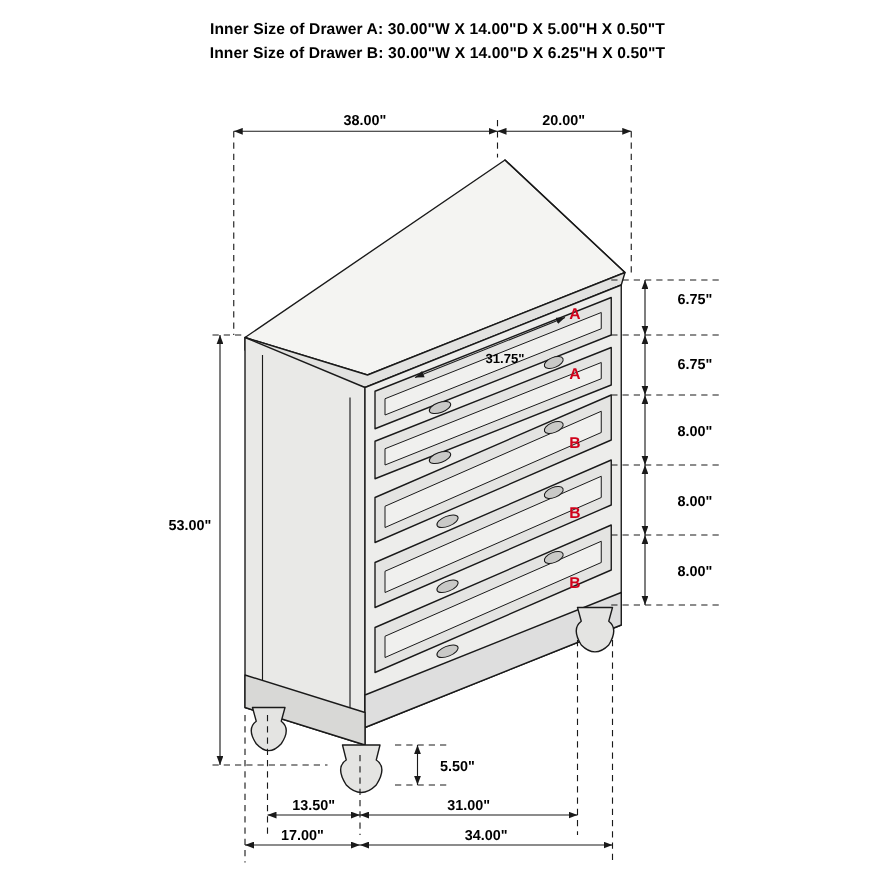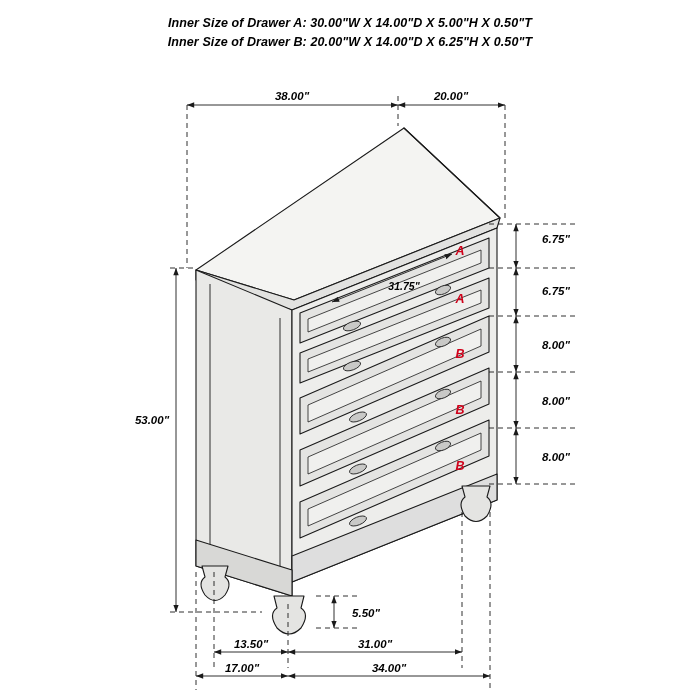--- a/index.html
+++ b/index.html
@@ -12,21 +12,20 @@
     height: 700px;
     font-family: "Liberation Sans", sans-serif;
     color: #000000;
     position: relative;
     overflow: hidden;
   }
   #stage {
     position: relative;
     width: 700px;
     height: 509px;
-    font-style: italic;
   }
   .title-block {
     position: absolute;
     top: 14px;
     left: 0;
     width: 700px;
     text-align: center;
   }
   .title-line {
     font-size: 12.5px;
@@ -59,21 +58,21 @@
     fill: #d0021b;
   }
 </style>
 </head>
 <body>
 
 <div id="stage">
 
   <div class="title-block">
     <div class="title-line">Inner Size of Drawer A: 30.00"W X 14.00"D X 5.00"H X 0.50"T</div>
-    <div class="title-line">Inner Size of Drawer B: 20.00"W X 14.00"D X 6.25"H X 0.50"T</div>
+    <div class="title-line">Inner Size of Drawer B: 30.00"W X 14.00"D X 6.25"H X 0.50"T</div>
   </div>
 
   <svg class="drawing" width="700" height="700" viewBox="0 0 700 700">
 
     <defs>
       <marker id="arrEnd" markerWidth="9" markerHeight="9" refX="8" refY="3" orient="auto" markerUnits="strokeWidth">
         <path d="M0,0 L8,3 L0,6 z" fill="#1a1a1a"></path>
       </marker>
       <marker id="arrStart" markerWidth="9" markerHeight="9" refX="0" refY="3" orient="auto" markerUnits="strokeWidth">
         <path d="M8,0 L0,3 L8,6 z" fill="#1a1a1a"></path>

